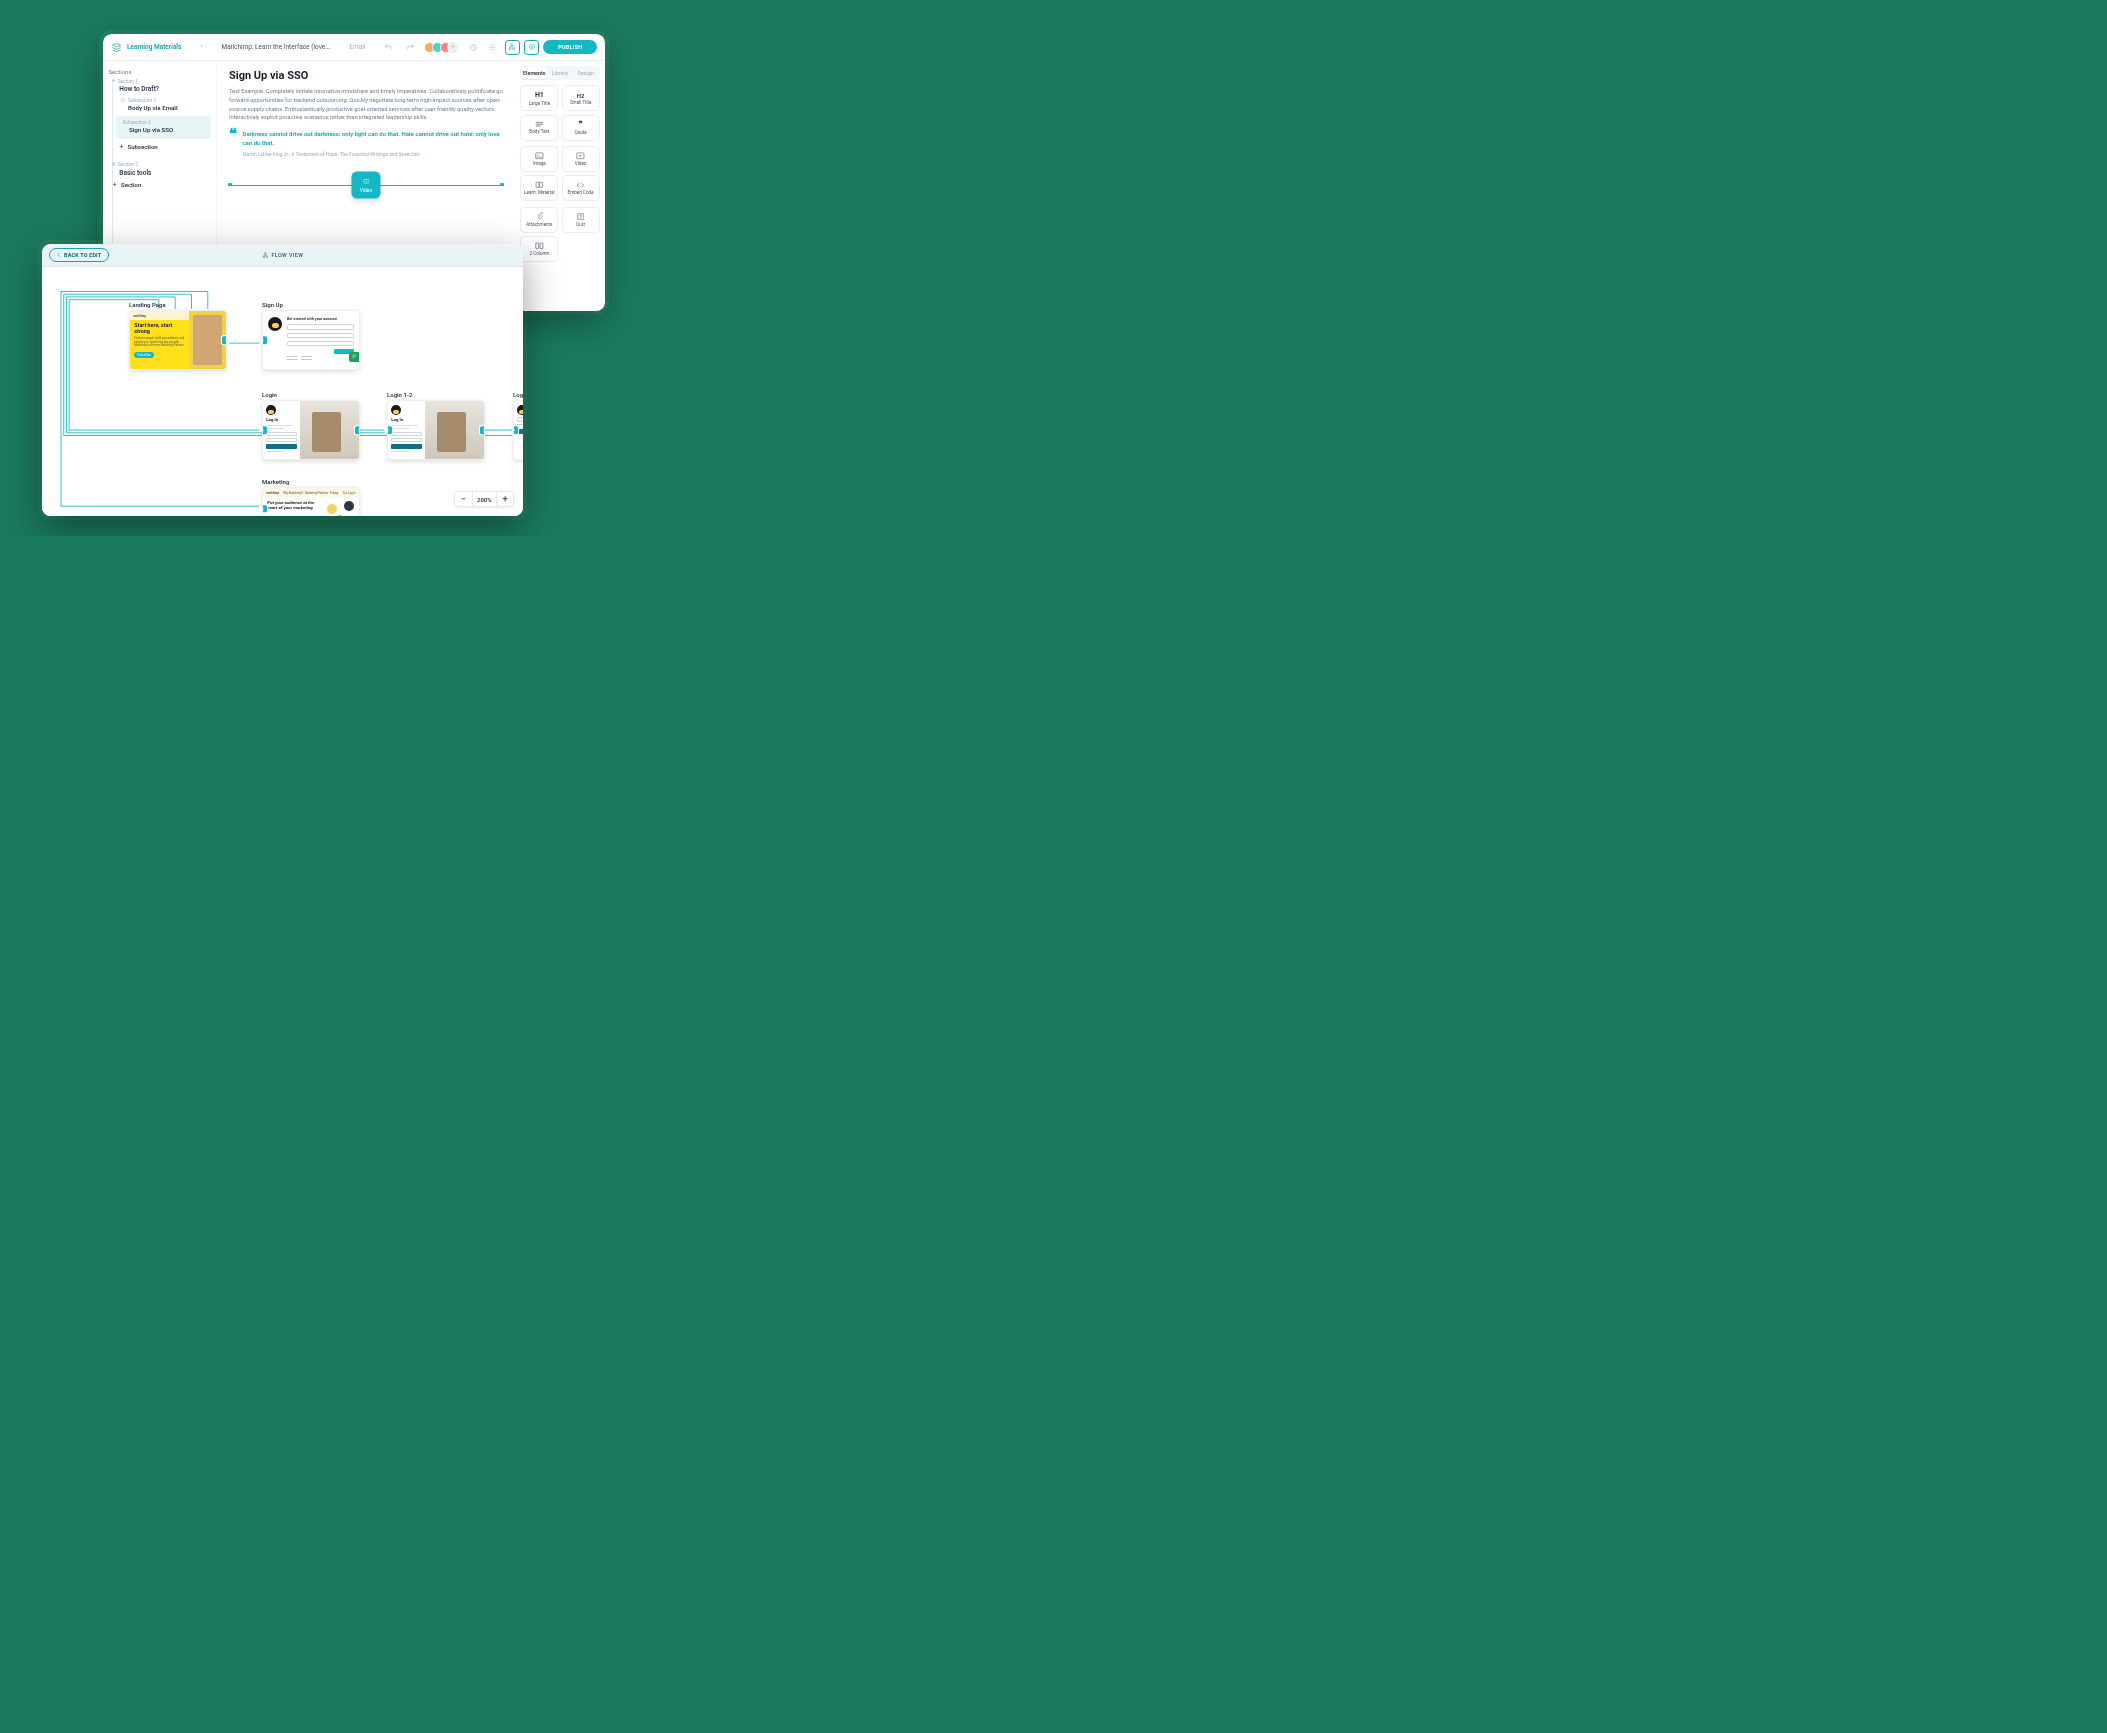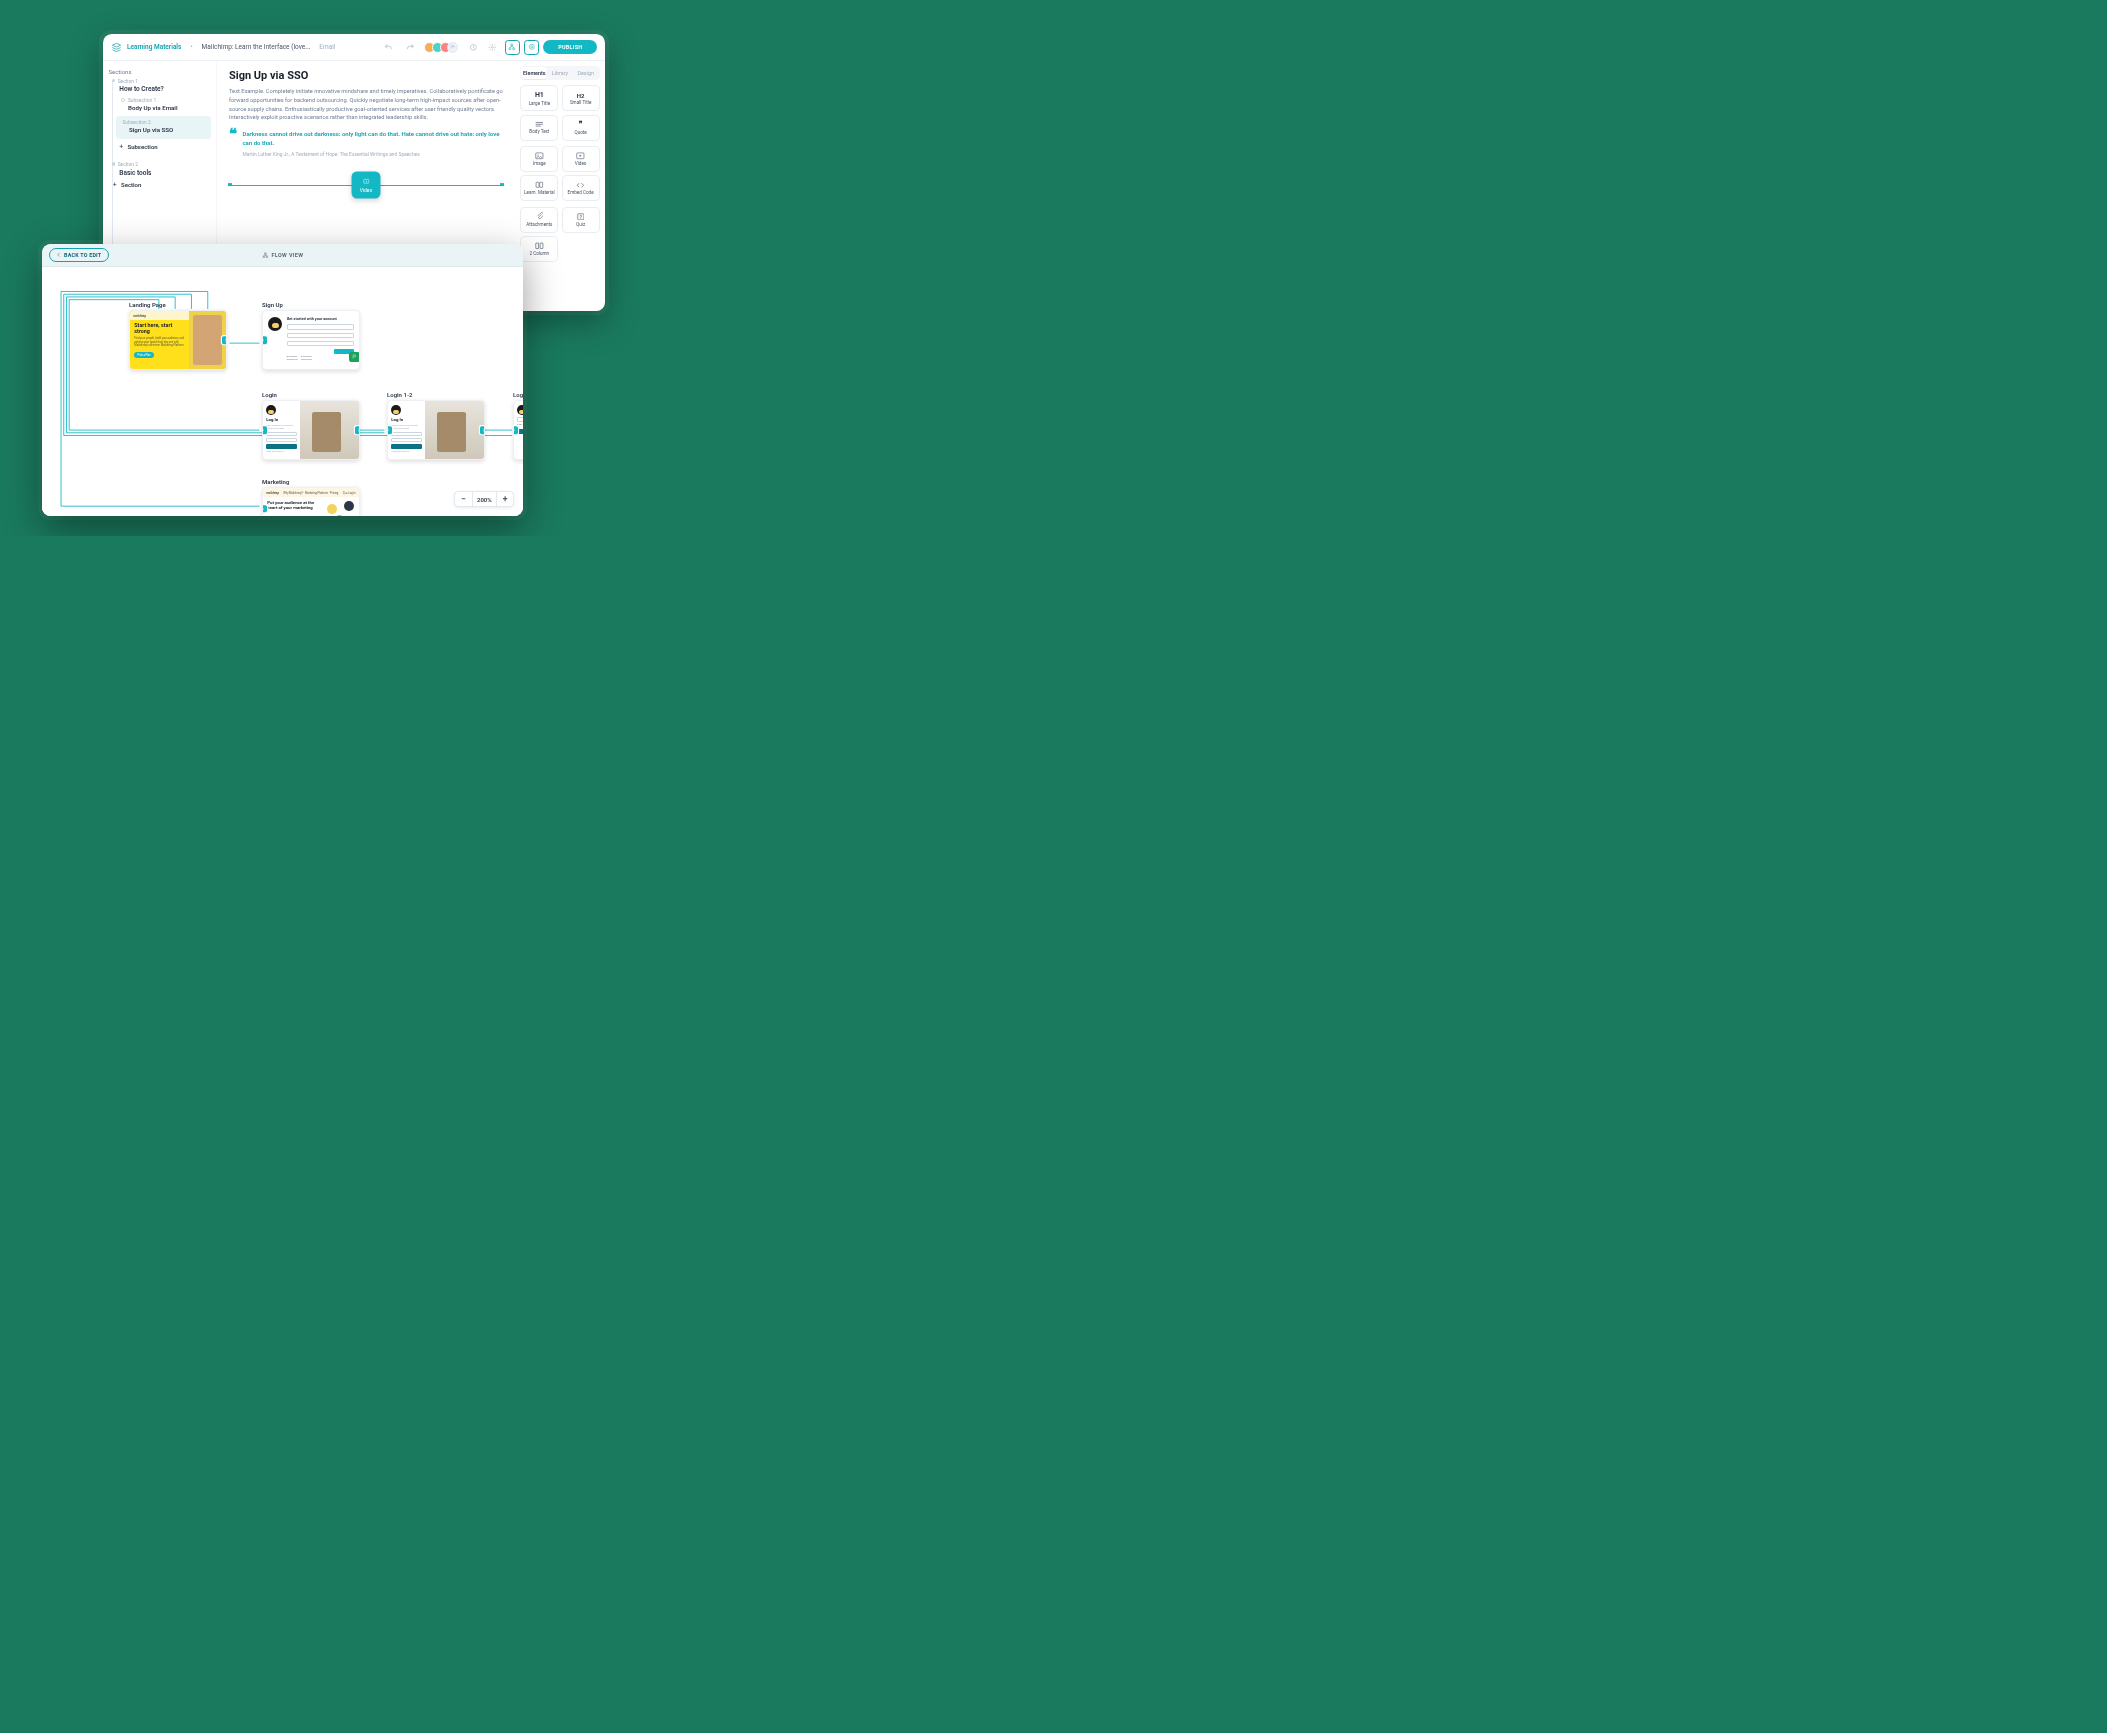--- a/index.html
+++ b/index.html
@@ -25,21 +25,21 @@
   }
   .topbar {
     height: 27px; flex: none;
     display: flex; align-items: center;
     padding: 0 7.6px;
     border-bottom: 0.5px solid #eef1f3;
     font-size: 6.5px; color: #4a5568;
     gap: 4.3px;
   }
   .logo { width: 12px; height: 12px; display:flex; align-items:center; justify-content:center; }
-  .breadcrumb { display:flex; align-items:flex-start; gap:9px; }
+  .breadcrumb { display:flex; align-items:flex-start; gap:19px; }
   .breadcrumb .lm { color:#14a3b3; font-weight:600; }
   .breadcrumb .dot { color:#a0aec0; }
   .breadcrumb .draft { color:#a0aec0; }
   .top-spacer { flex:1; }
   .undo-redo { display:flex; gap:7.6px; color:#a0aec0; margin-right:5.4px; }
   .avatars { display:flex; margin-right:3.3px; }
   .avatars .av { width:11px; height:11px; border-radius:50%; border:1.1px solid #fff; margin-left:-3.3px; display:flex; align-items:center; justify-content:center; font-size:5.4px; }
   .av.a1{background:#f6ad55;} .av.a2{background:#4fd1c5;} .av.a3{background:#fc8181;} .av.a4{background:#edf2f7;color:#a0aec0;border-color:#e2e8f0;}
   .icon-btn { width:15px; height:15px; border-radius:3.3px; display:flex; align-items:center; justify-content:center; color:#a0aec0; cursor:pointer; }
   .icon-btn.teal-border { border:0.8px solid #14a3b3; color:#14a3b3; }
@@ -252,21 +252,21 @@
 
     <div class="sections">
       <div class="tree-line"></div>
       <div class="sections-title">Sections</div>
 
       <div class="sec-node">
         <div class="sec-label">
             <span class="bullet"></span>
             <span>Section 1</span>
           </div>
-        <div class="sec-title">How to Create?</div>
+        <div class="sec-title">How to Draft?</div>
       </div>
       <div class="sec-node">
         <div class="sub-label">
             <span class="ring"></span>
             <span>Subsection 1</span>
           </div>
         <div class="sub-title">Body Up via Email</div>
       </div>
       <div class="sub-active">
         <div class="sub-label">

